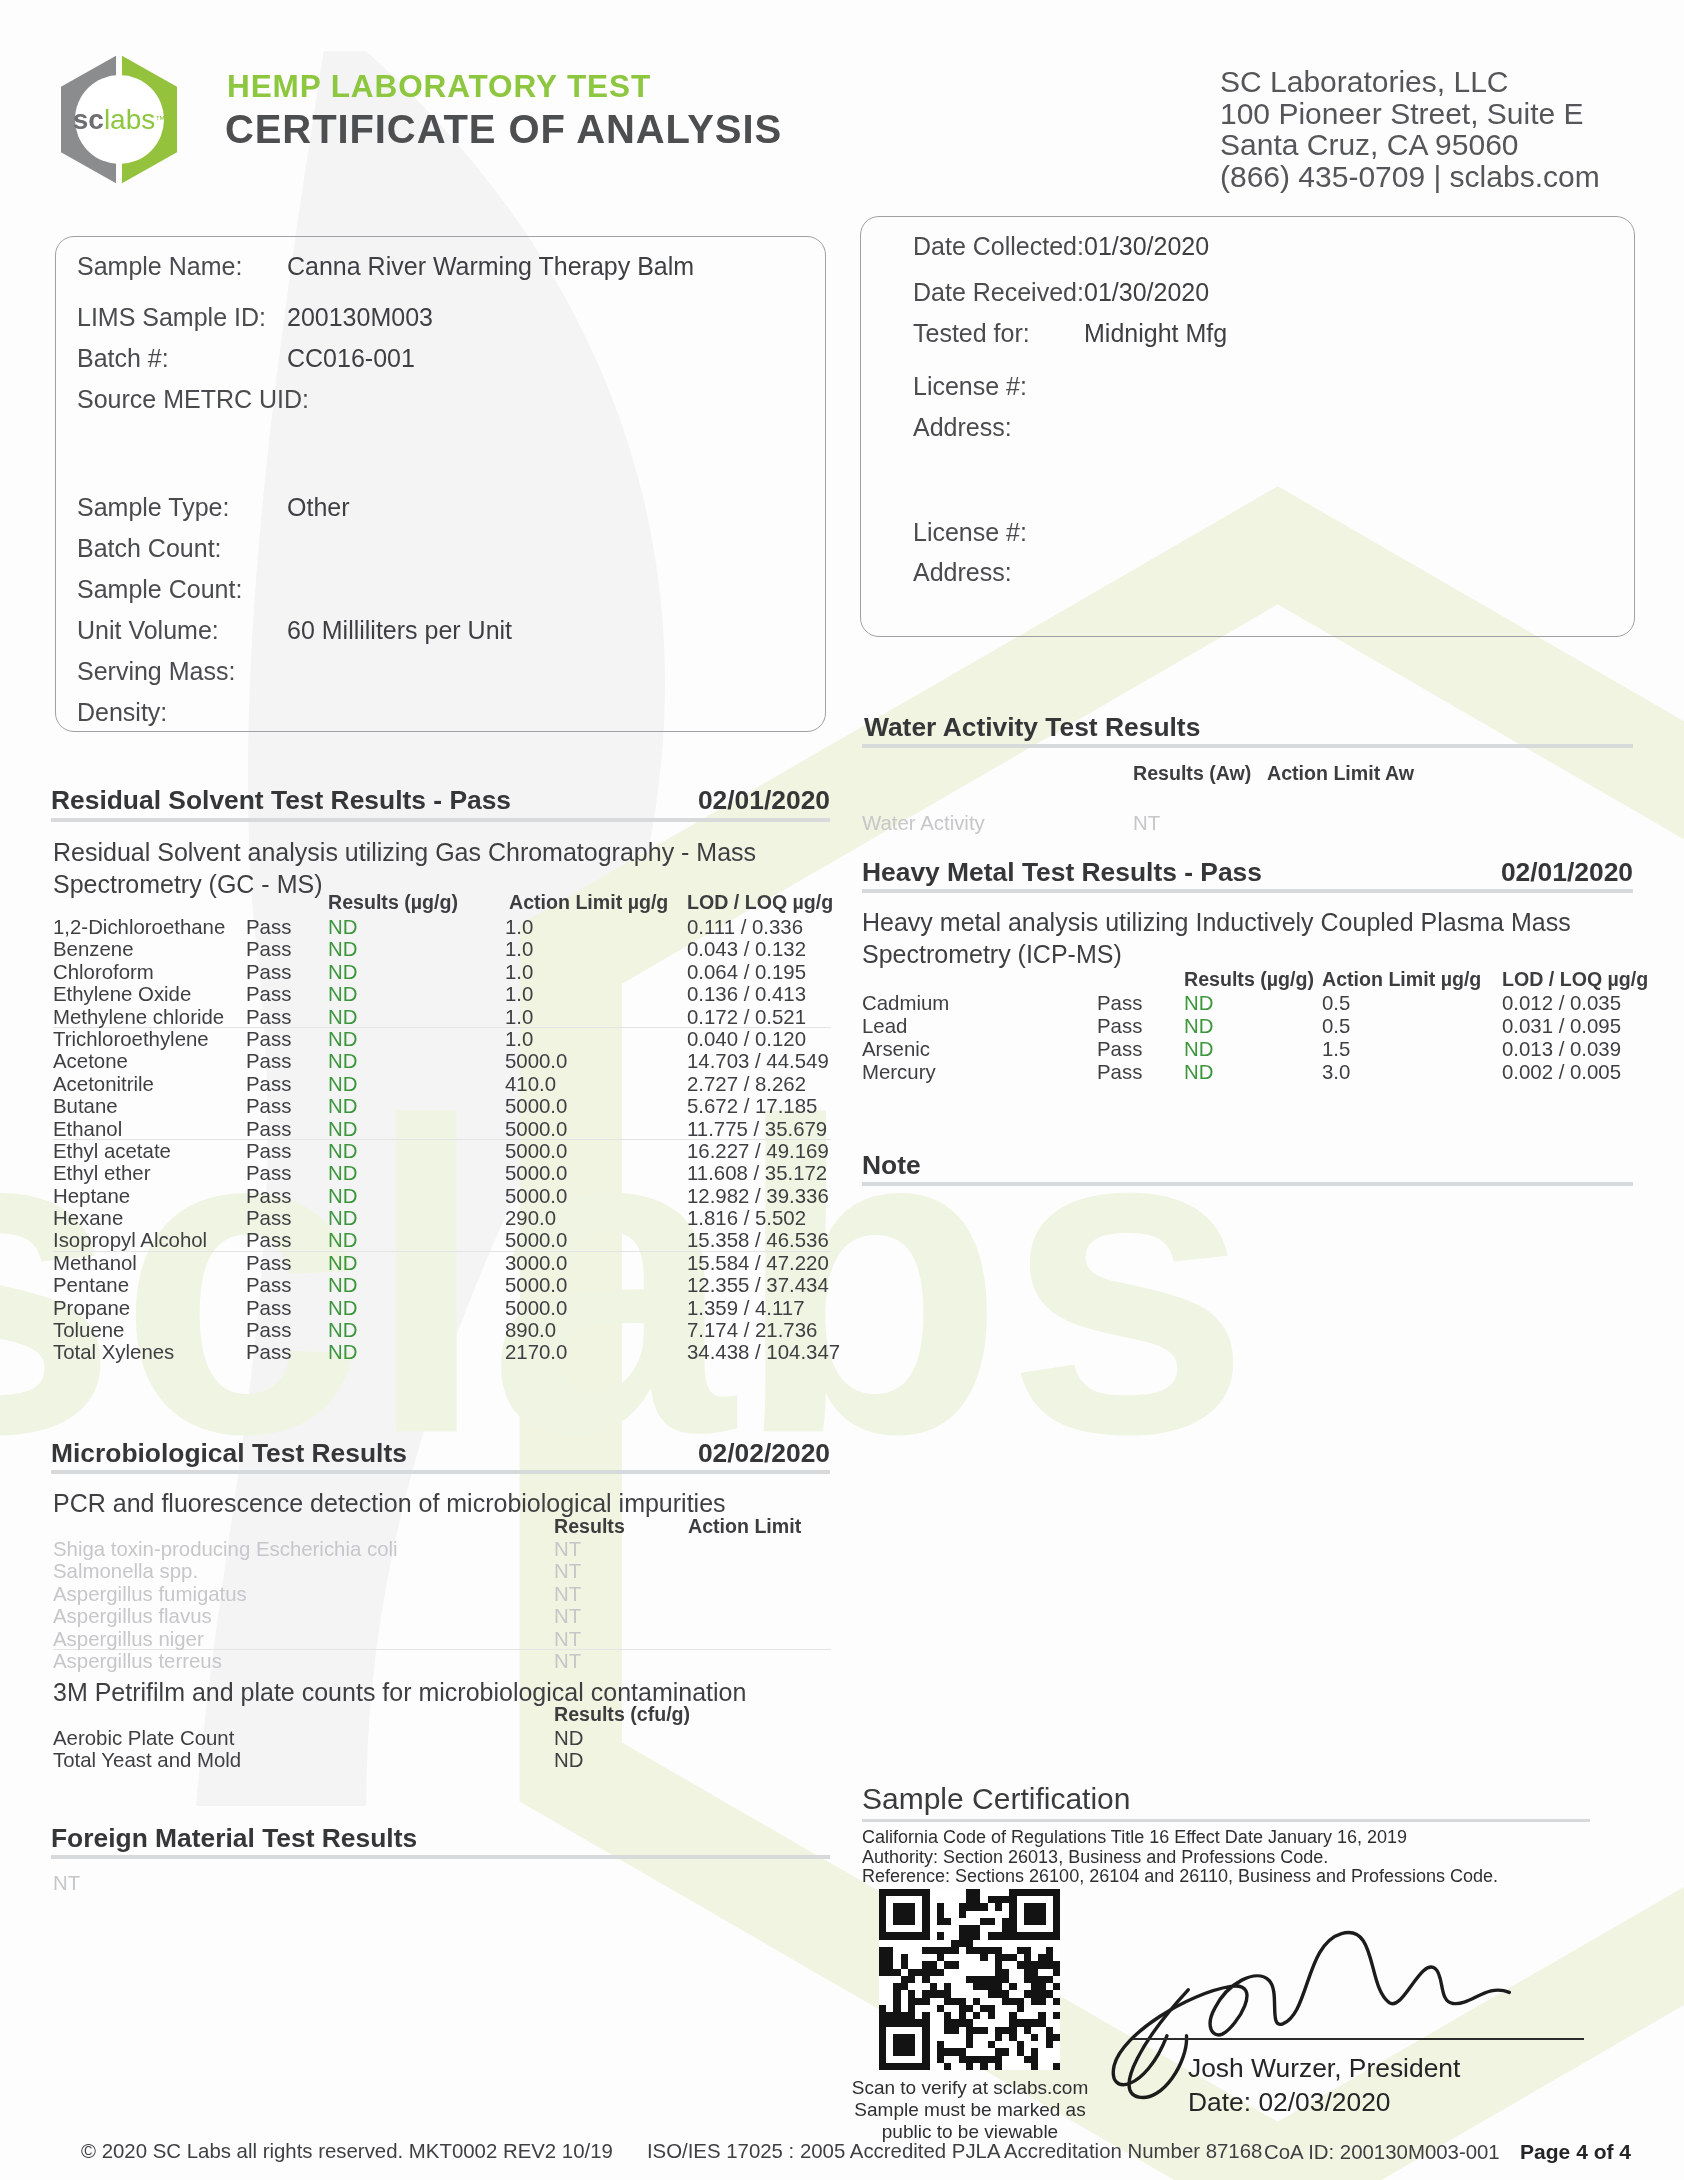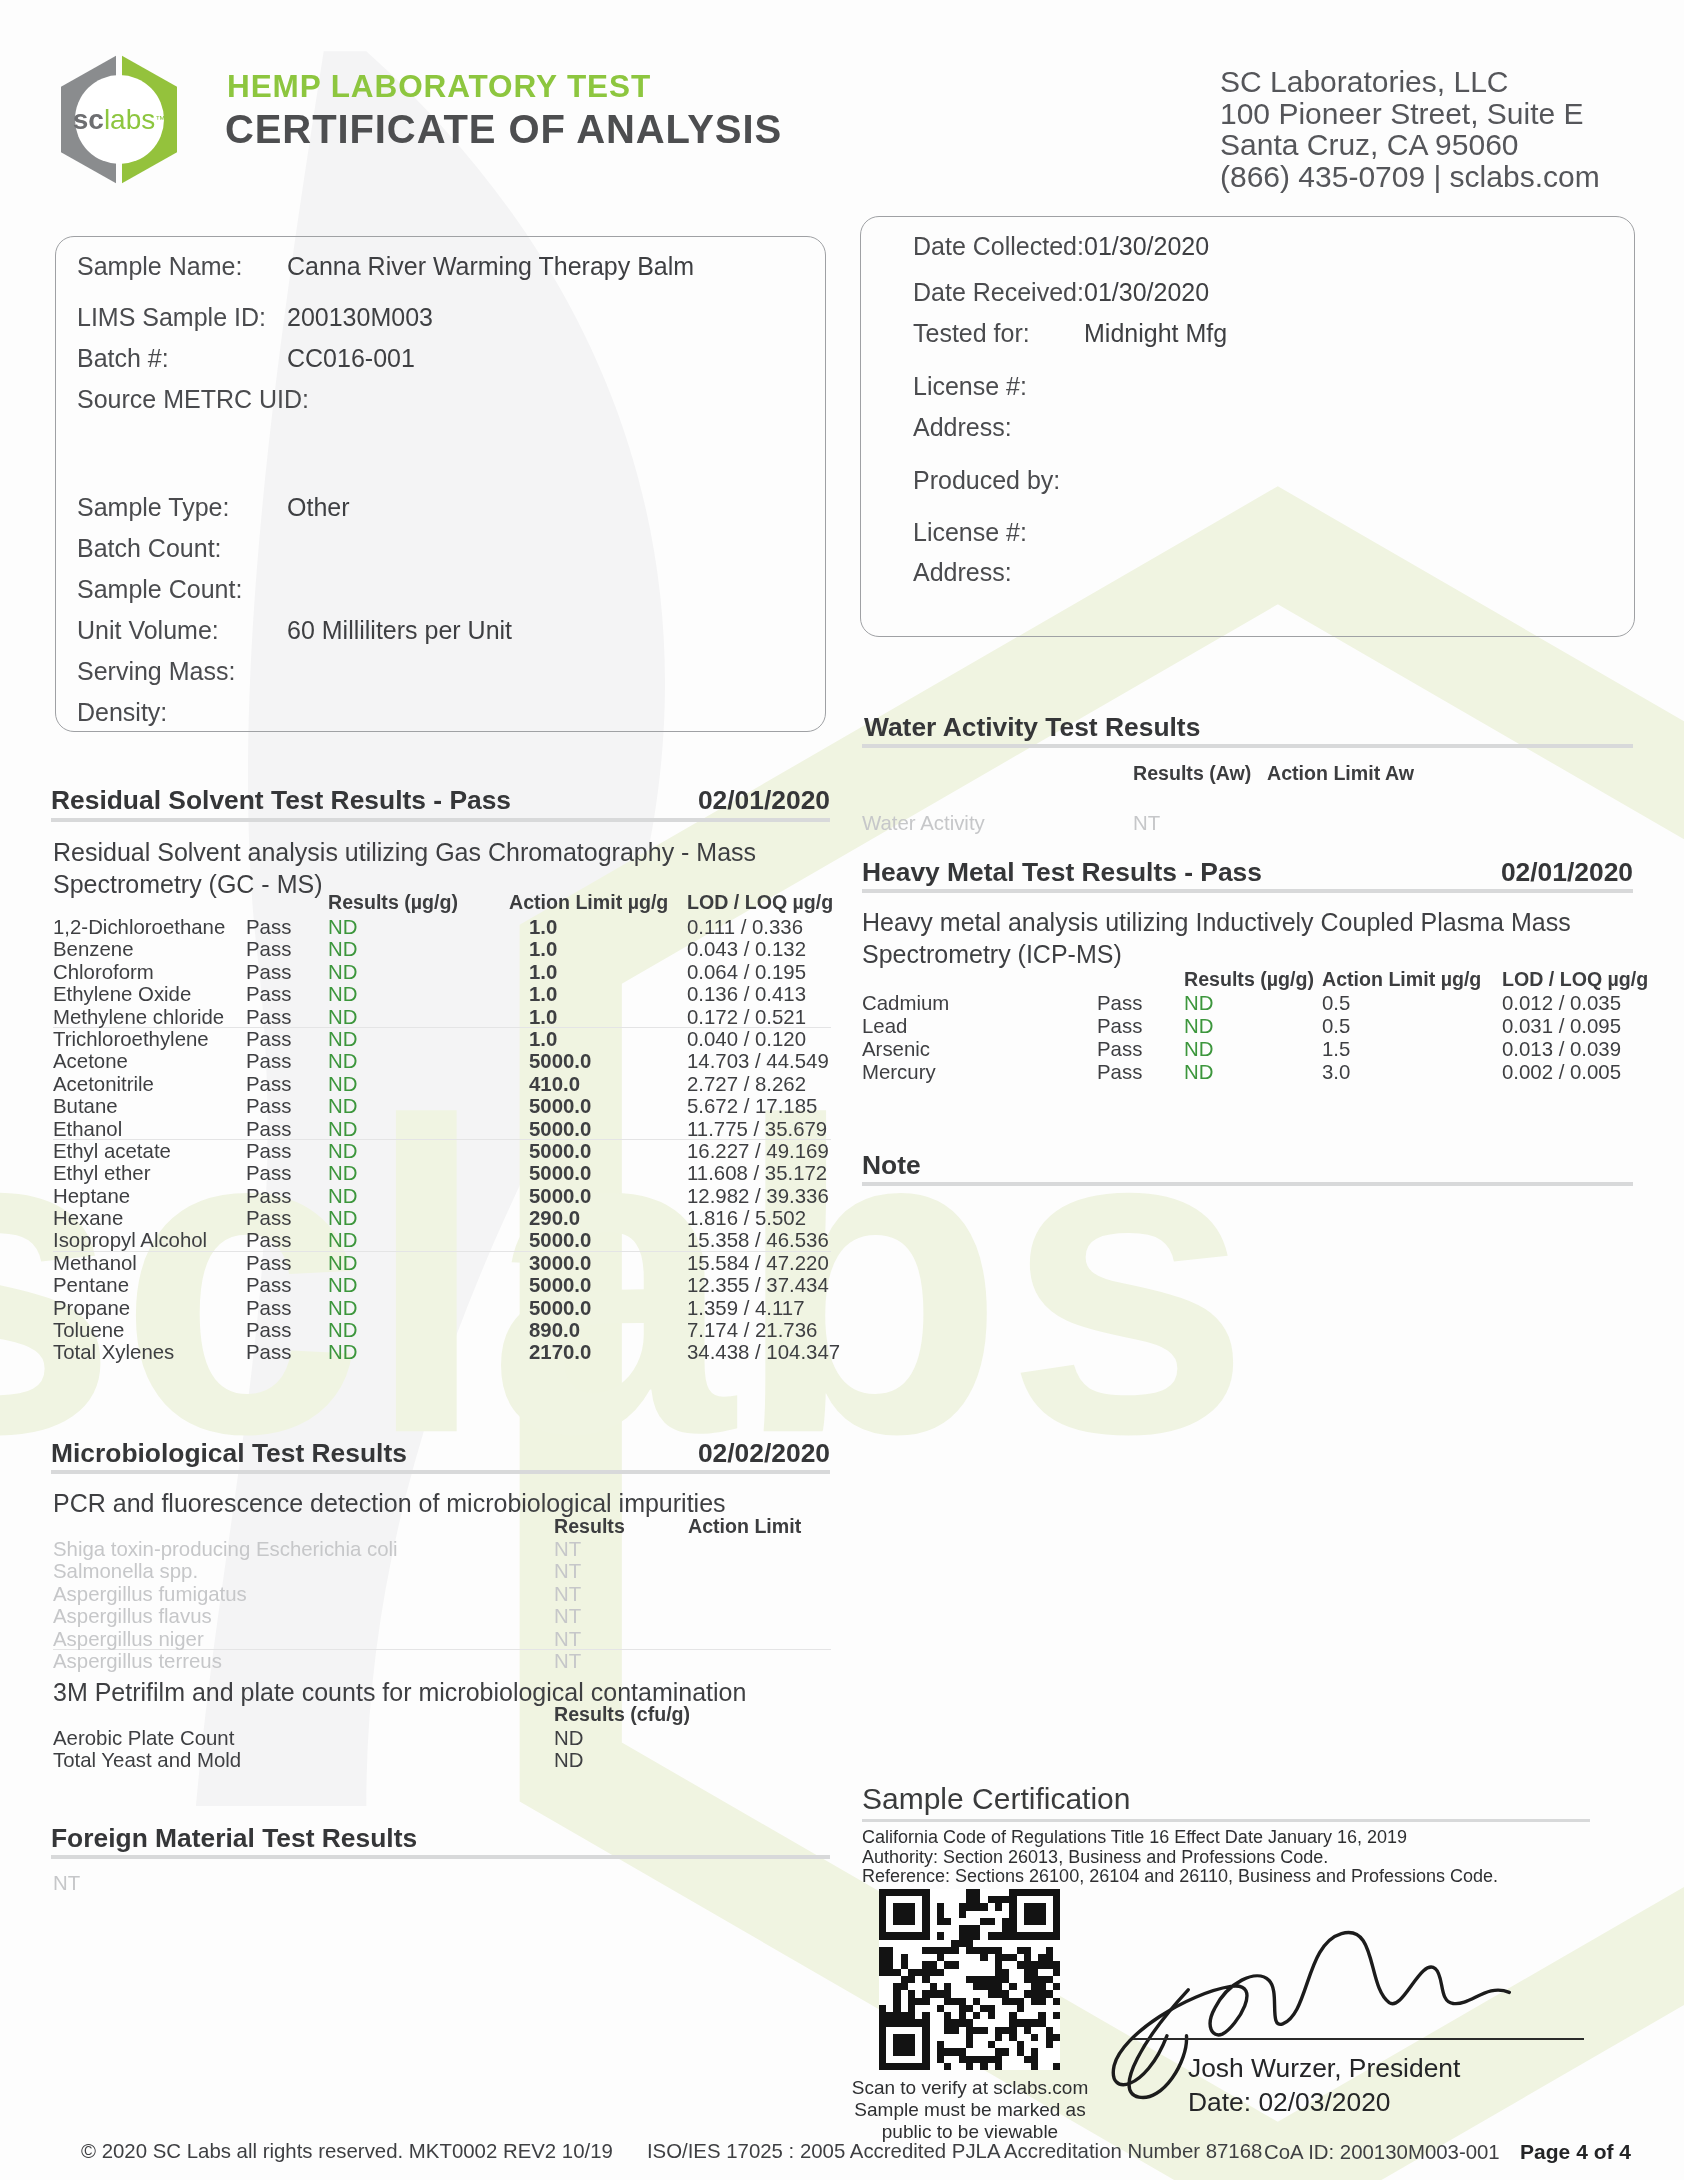--- a/index.html
+++ b/index.html
@@ -47,21 +47,21 @@
   .rule{position:absolute;height:4.3px;background:#d8d9da;}
   .desc{position:absolute;font-size:25px;line-height:32px;color:#3e3f42;}
   .th{position:absolute;font-size:19.6px;font-weight:bold;color:#3c3d3f;white-space:nowrap;}
 
   
   .rs-table{position:absolute;left:53px;top:916px;width:778px;}
   .rs-table .row{position:relative;height:22.4px;box-sizing:border-box;}
   .rs-table .row span{position:absolute;top:0;line-height:22.4px;font-size:20.4px;white-space:nowrap;}
   .rs-table .row:nth-child(5n):not(:last-child){border-bottom:1.7px solid #e4e4e5;}
   .rs-table .a{left:0;} .rs-table .s{left:193px;} .rs-table .r{left:275px;color:#3c963c;}
-  .rs-table .l1{left:476px;font-weight:bold;} .rs-table .l2{left:634px;}
+  .rs-table .l1{left:452px;} .rs-table .l2{left:634px;}
 
   .hm-table{position:absolute;left:862px;top:992px;width:771px;}
   .hm-table .row{position:relative;height:23px;}
   .hm-table .row span{position:absolute;top:0;line-height:23px;font-size:20.4px;white-space:nowrap;}
   .hm-table .a{left:0;} .hm-table .s{left:235px;} .hm-table .r{left:322px;color:#3c963c;}
   .hm-table .l1{left:460px;} .hm-table .l2{left:640px;}
 
   .wa-table{position:absolute;left:862px;top:812px;width:771px;}
   .wa-table .row{position:relative;height:23px;}
   .wa-table .row span{position:absolute;top:0;line-height:23px;font-size:20.4px;white-space:nowrap;color:#c6c7c9;}
@@ -191,24 +191,20 @@
           <span class="val">Midnight Mfg</span>
         </div>
       <div class="ib-row" style="top:155px">
           <span class="lbl">License #:</span>
           <span class="val"></span>
         </div>
       <div class="ib-row" style="top:196px">
           <span class="lbl">Address:</span>
           <span class="val"></span>
         </div>
-      <div class="ib-row" style="top:249px">
-          <span class="lbl">Produced by:</span>
-          <span class="val"></span>
-        </div>
       <div class="ib-row" style="top:301px">
           <span class="lbl">License #:</span>
           <span class="val"></span>
         </div>
       <div class="ib-row" style="top:341px">
           <span class="lbl">Address:</span>
           <span class="val"></span>
         </div>
     </div>
 

